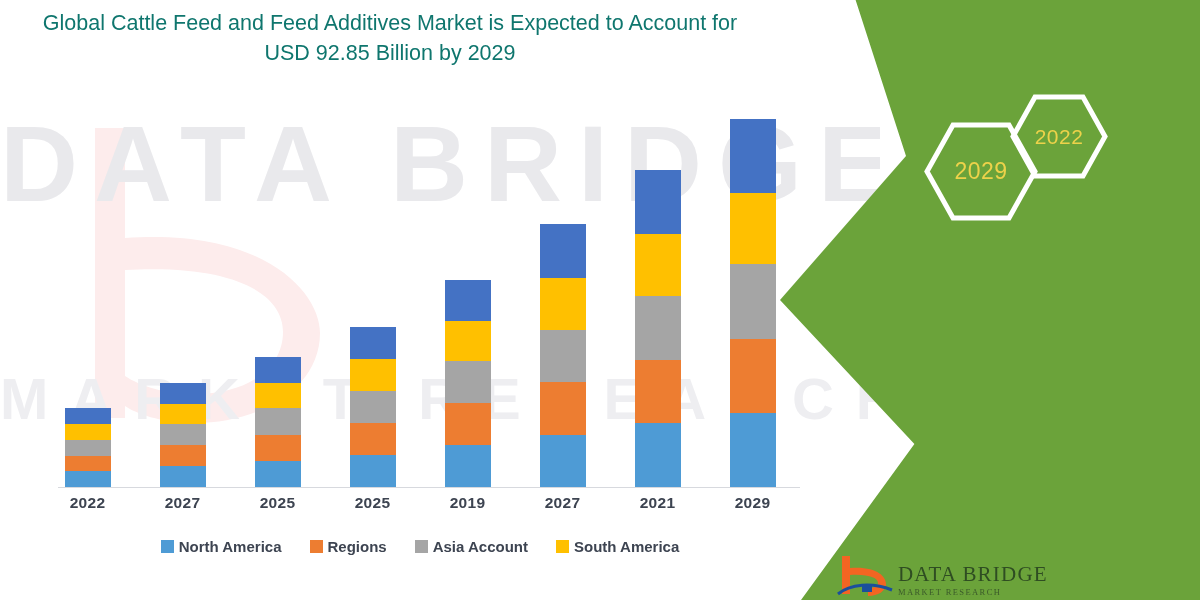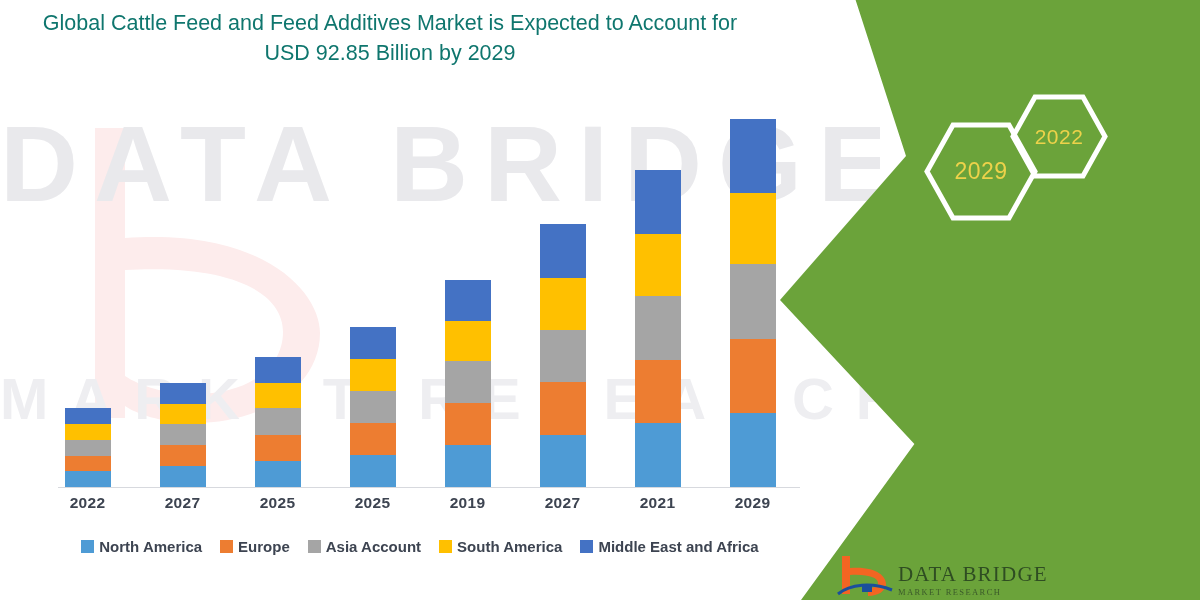--- a/index.html
+++ b/index.html
@@ -38,21 +38,21 @@
   .bars{position:absolute;left:0;top:0;width:760px;height:377px;display:flex;align-items:flex-end;}
   .bar-slot{flex:1;display:flex;flex-direction:column;justify-content:flex-end;align-items:center;height:100%;}
   .bar{width:46px;display:flex;flex-direction:column-reverse;}
   .seg{width:100%;}
 
   .xlabels{position:absolute;left:40px;top:494px;width:760px;display:flex;}
   .xlabel{flex:1;text-align:center;font-size:15.5px;font-weight:700;color:#3d4451;letter-spacing:.3px;}
 
   .legend{
     position:absolute;left:40px;top:538px;width:760px;
-    display:flex;align-items:center;justify-content:center;gap:18px;
+    display:flex;align-items:center;justify-content:center;gap:28px;
   }
   .legend-item{display:flex;align-items:center;gap:5px;}
   .swatch{width:13px;height:13px;display:inline-block;}
   .legend-label{font-size:15px;font-weight:700;color:#3d4451;white-space:nowrap;}
 
   
   .right-pane{
     position:absolute;right:0;top:0;width:420px;height:600px;
     background:#6BA33A;
     clip-path:polygon(18% 0, 100% 0, 100% 100%, 5% 100%, 32% 74%, 0 50%, 30% 26%);
@@ -192,33 +192,29 @@
         <div class="xlabel">2029</div>
       </div>
 
     <div class="legend" id="legend">
         <div class="legend-item">
           <span class="swatch" style="background: rgb(78, 155, 213);"></span>
           <span class="legend-label">North America</span>
         </div>
         <div class="legend-item">
           <span class="swatch" style="background: rgb(237, 125, 49);"></span>
-          <span class="legend-label">Europe</span>
+          <span class="legend-label">Regions</span>
         </div>
         <div class="legend-item">
           <span class="swatch" style="background: rgb(165, 165, 165);"></span>
           <span class="legend-label">Asia Account</span>
         </div>
         <div class="legend-item">
           <span class="swatch" style="background: rgb(255, 192, 0);"></span>
           <span class="legend-label">South America</span>
-        </div>
-        <div class="legend-item">
-          <span class="swatch" style="background: rgb(68, 114, 196);"></span>
-          <span class="legend-label">Middle East and Africa</span>
         </div>
       </div>
   </div>
 
   <div class="right-pane"></div>
 
 
   <div class="hexwrap">
     <div class="hex hex-2022">
       <svg viewBox="0 0 96 83" width="96" height="83" aria-hidden="true">

